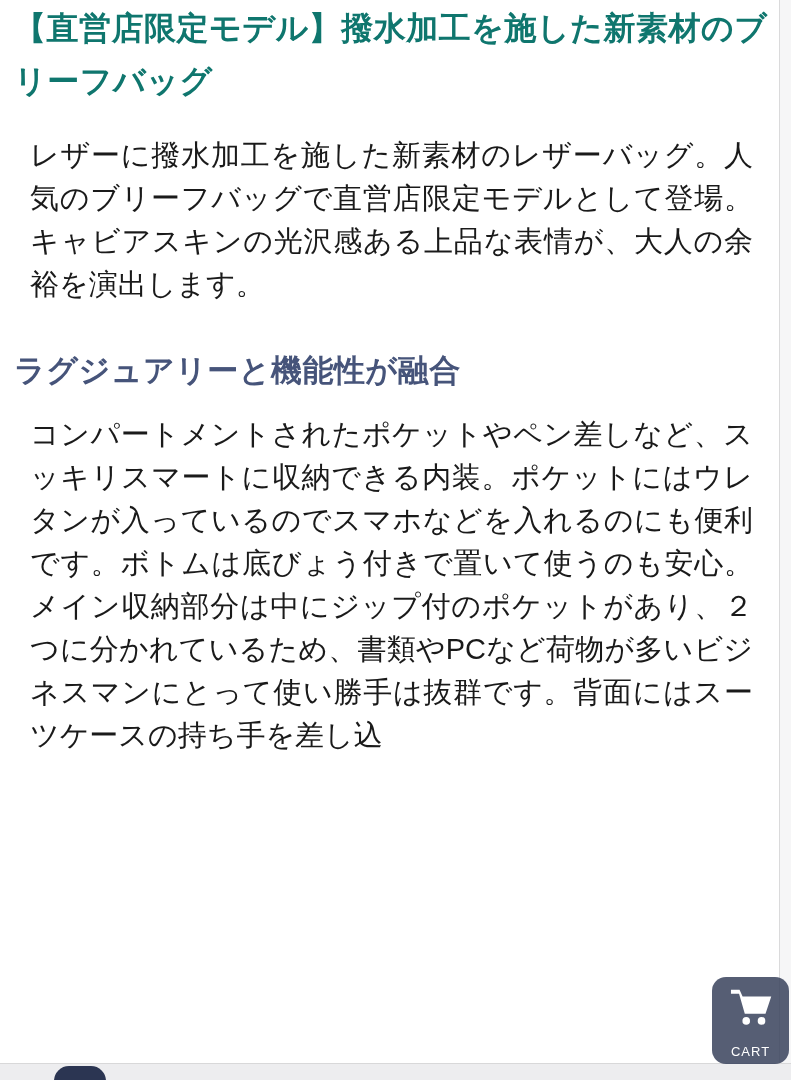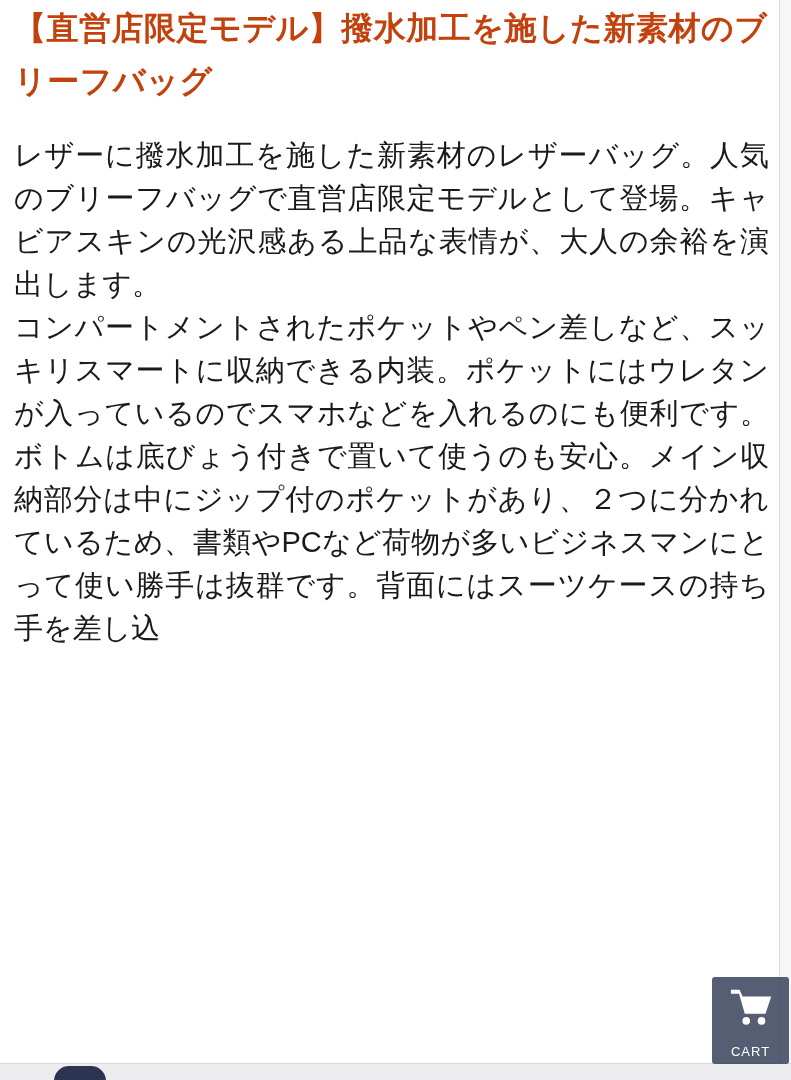--- a/index.html
+++ b/index.html
@@ -14,38 +14,38 @@
   }
   .content {
     position: relative;
     padding: 2px 22px 0 14px;
     z-index: 0;
   }
   h1.product-title {
     font-size: 32px;
     line-height: 53px;
     font-weight: 700;
-    color: #c2410c;
+    color: #0f766e;
     margin: 0 0 26px 0;
     letter-spacing: 0.5px;
   }
   h2.section-heading {
     font-size: 31px;
     line-height: 53px;
     font-weight: 700;
     color: #46547a;
     margin: 38px 0 10px 0;
     letter-spacing: 0.5px;
   }
   p.section-body {
     font-size: 29px;
     line-height: 43px;
     font-weight: 400;
     color: #1a1a1a;
-    margin: 0;
+    margin: 16px;
     text-align: justify;
   }
   .right-gutter {
     position: absolute;
     top: 0;
     right: 0;
     width: 11px;
     height: 1080px;
     background: #f6f6f7;
     border-left: 1px solid #dadadb;
@@ -72,21 +72,21 @@
     z-index: 3;
   }
   .cart-fab {
     position: absolute;
     top: 977px;
     right: 2px;
     width: 77px;
     height: 87px;
     background: rgba(56, 66, 92, 0.85);
     border: none;
-    border-radius: 3px;
+    border-radius: 14px;
     padding: 10px 0 6px 0;
     display: flex;
     flex-direction: column;
     align-items: center;
     justify-content: space-between;
     cursor: pointer;
     z-index: 5;
   }
   .cart-fab svg { display: block; }
   .cart-fab .cart-label {
@@ -101,20 +101,21 @@
 <body>
 
 <main class="content">
 
   <h1 class="product-title">【直営店限定モデル】撥水加工を施した新素材のブリーフバッグ</h1>
 
   <p class="section-body">レザーに撥水加工を施した新素材のレザーバッグ。人気のブリーフバッグで直営店限定モデルとして登場。キャビアスキンの光沢感ある上品な表情が、大人の余裕を演出します。</p>
 
 
 
+  <h2 class="section-heading">ラグジュアリーと機能性が融合</h2>
 
   <p class="section-body">コンパートメントされたポケットやペン差しなど、スッキリスマートに収納できる内装。ポケットにはウレタンが入っているのでスマホなどを入れるのにも便利です。ボトムは底びょう付きで置いて使うのも安心。メイン収納部分は中にジップ付のポケットがあり、２つに分かれているため、書類やPCなど荷物が多いビジネスマンにとって使い勝手は抜群です。背面にはスーツケースの持ち手を差し込</p>
 
 </main>
 
 <div class="right-gutter"></div>
 
 <div class="bottom-strip"></div>
 
 <div class="peek-button"></div>

